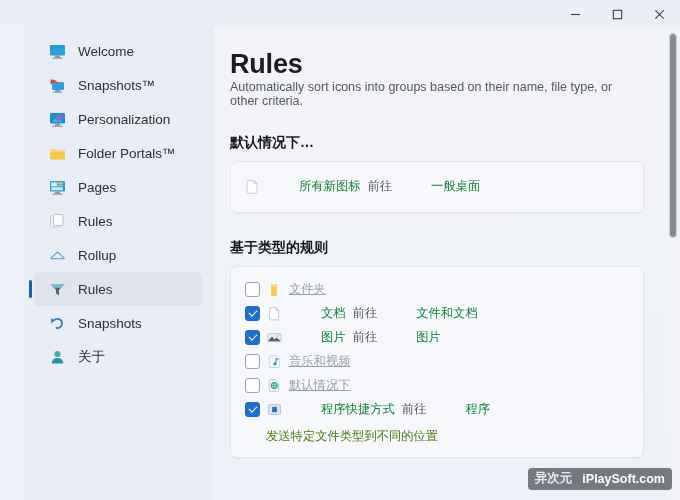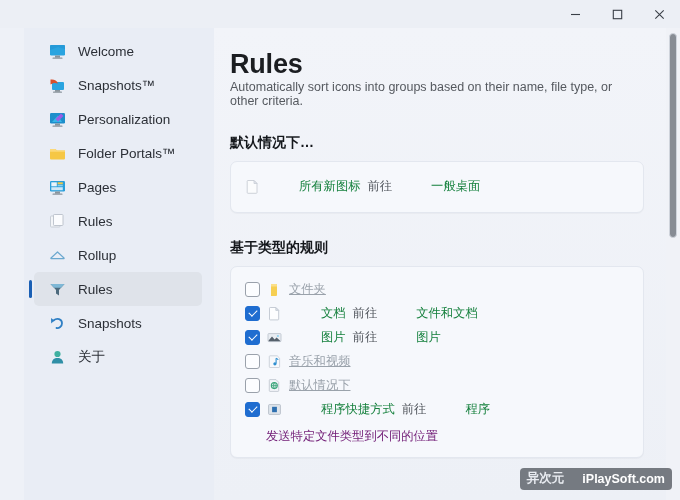--- a/index.html
+++ b/index.html
@@ -122,42 +122,42 @@
   }
   .cb.checked::after {
     content: "";
     width: 7px; height: 4px;
     border-left: 1.6px solid #fff;
     border-bottom: 1.6px solid #fff;
     transform: rotate(-45deg) translate(1px,-1px);
   }
   .card-link {
     margin-top: 7px;
-    font-size: 12.3px; color: #701a75;
+    font-size: 12.3px; color: #4d7c0f;
     padding-left: 21px;
     cursor: default;
   }
 
   
   .scrollbar {
     position: absolute; top: 0; right: 0; bottom: 0;
     width: 14px; background: #f0f2f7;
   }
   .scroll-thumb {
     position: absolute; left: 3px; right: 3px;
     top: 5px; height: 205px;
     border-radius: 4px;
     background: #878c94;
     border: 1px solid #cfd4dc;
   }
 
   
   .watermark {
     position: absolute; right: 8px; bottom: 10px;
-    display: flex; align-items: center; gap: 18px;
+    display: flex; align-items: center; gap: 10px;
     background: rgba(90,95,103,.82);
     border-radius: 4px;
     padding: 2px 7px 3px 7px;
     z-index: 20;
   }
   .wm-cn {
     font-size: 12.5px; color: #e9ecf1; font-weight: 600;
     font-family: "DejaVu Sans", sans-serif;
   }
   .wm-en { font-size: 12.5px; color: #ffffff; font-weight: 600; }

